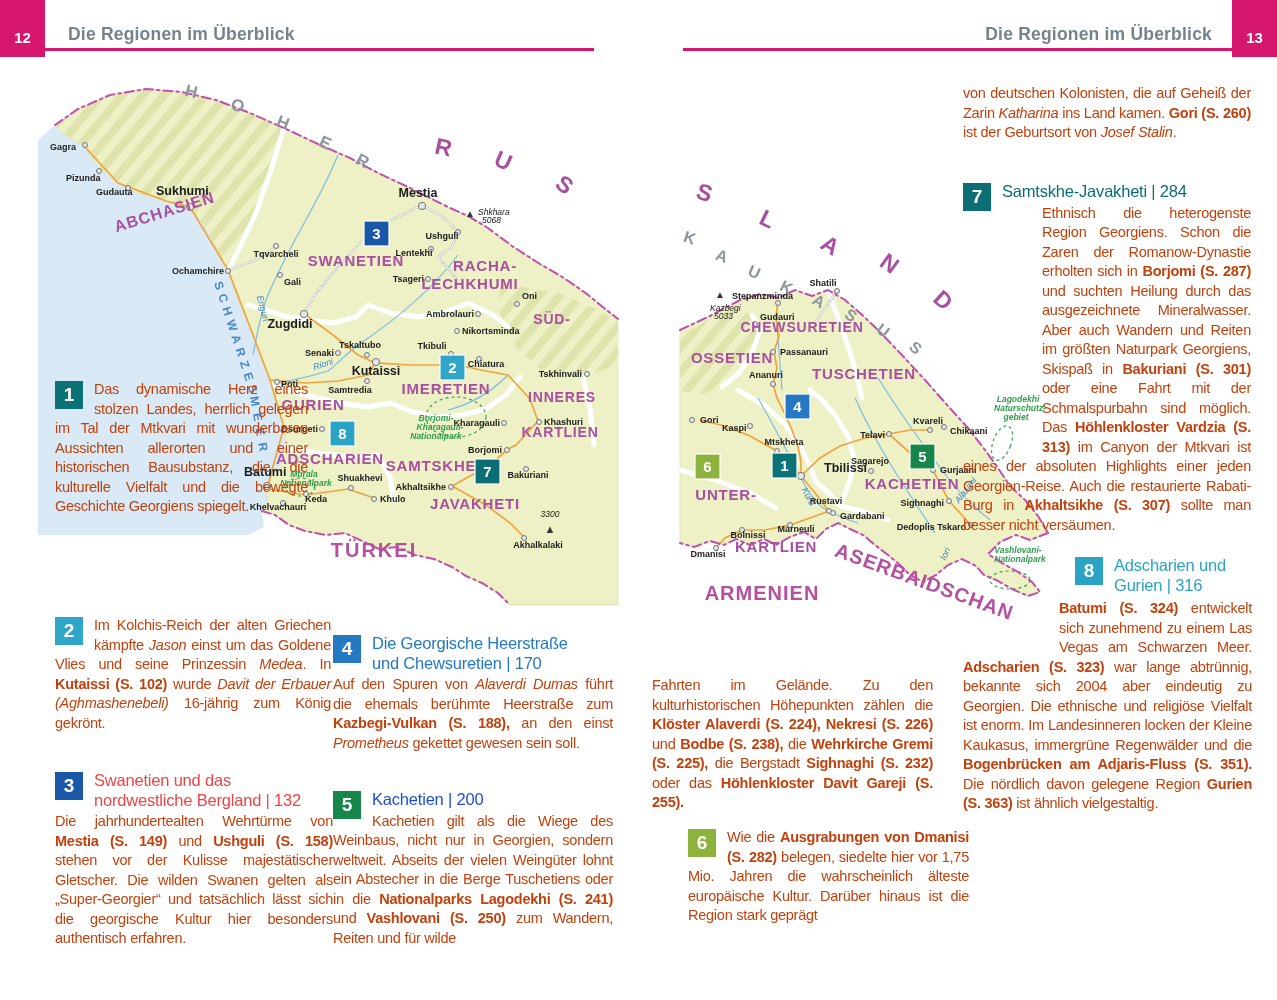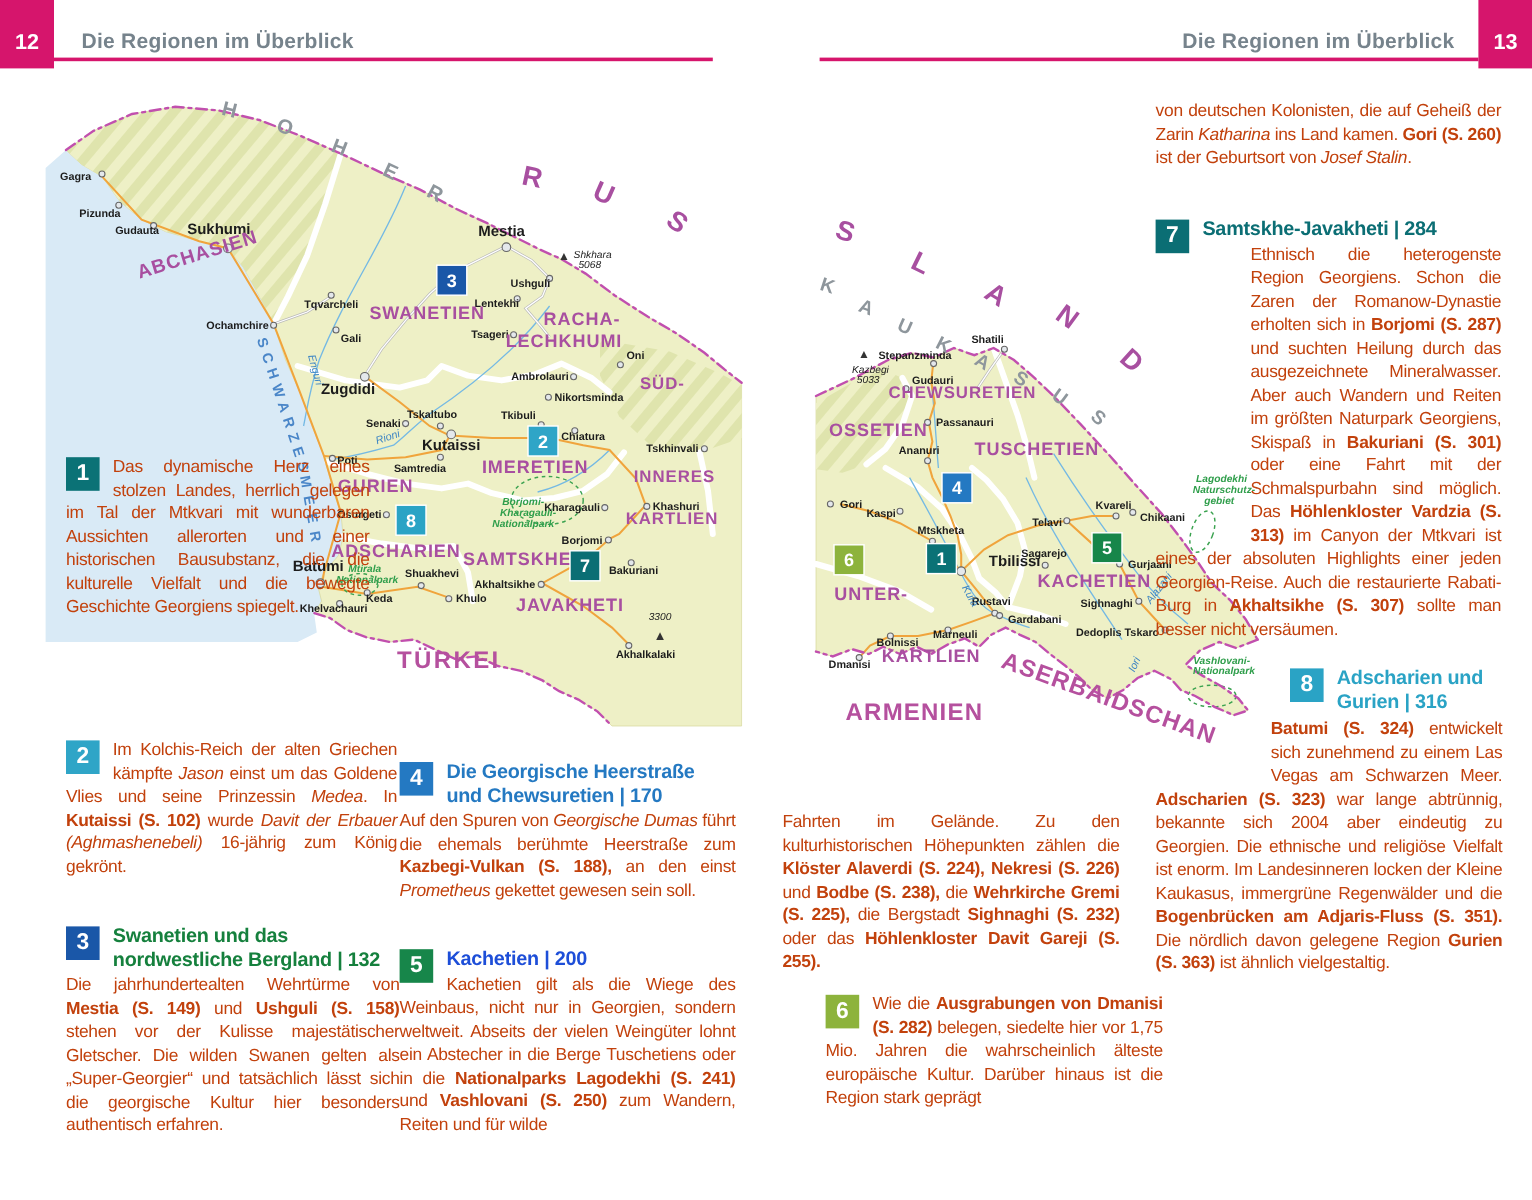--- a/index.html
+++ b/index.html
@@ -1,30 +1,30 @@
 <!DOCTYPE html>
 <html><head>
 <meta charset="utf-8">
 <style>
   html,body{margin:0;padding:0;background:#fff;}
   body{width:1277px;height:1000px;position:relative;overflow:hidden;
        font-family:"Liberation Sans",sans-serif;color:#111;}
   .abs{position:absolute;}
   .page-tab{width:45px;height:57px;background:#d6156c;color:#fff;font-weight:bold;
-        font-size:18px;display:flex;align-items:flex-end;justify-content:center;
+        font-size:15px;display:flex;align-items:flex-end;justify-content:center;
         padding-bottom:11px;box-sizing:border-box;z-index:3;}
   .hdr-title{top:24px;font-weight:bold;font-size:17.5px;color:#76838c;letter-spacing:.2px;z-index:3;}
   .hdr-rule{top:48px;height:2.5px;background:#d6156c;z-index:3;}
   svg.map{position:absolute;z-index:1;overflow:visible;}
   .block{position:absolute;z-index:2;}
   .numsq{float:left;width:28px;height:28px;margin:1px 11px 3px 0;color:#fff;
          font-weight:bold;font-size:19px;display:flex;align-items:center;justify-content:center;}
   .b8row{display:flex;margin-left:112px;margin-bottom:2px;}
   .b8row .numsq{float:none;flex:0 0 28px;}
-  .bhead{font-size:16.5px;line-height:19.5px;font-weight:bold;margin:0 0 2px 0;letter-spacing:-.2px;}
+  .bhead{font-size:16.5px;line-height:19.5px;font-weight:normal;margin:0 0 2px 0;letter-spacing:-.2px;}
   .bbody{font-size:14.5px;line-height:19.5px;text-align:justify;margin:0;color:#c2410c;
          letter-spacing:-.25px;}
   .bbody .rb{font-weight:bold;}
   .bbody .ri{font-style:italic;}
   .sp7{float:left;width:40px;height:185px;margin-top:58px;}
   .sp8a{float:left;width:96px;height:42px;}
   
   text{font-family:"Liberation Sans",sans-serif;}
   .city{font-size:9px;font-weight:bold;fill:#1c1c1c;}
   .city.big{font-size:12.5px;}
@@ -340,36 +340,36 @@
 </section>
 
 <section class="block" style="left:55px;top:616px;width:276px;">
   <div class="numsq" style="background: rgb(47, 165, 199);">2</div>
   <p class="bbody">
     <span><span>Im Kolchis-Reich der alten Griechen kämpfte </span><span class="ri">Jason</span><span> einst um das Goldene Vlies und seine Prinzessin </span><span class="ri">Medea</span><span>. In </span><span class="rb">Kutaissi (S. 102)</span><span> wurde </span><span class="ri">Davit der Erbauer (Aghmashenebeli)</span><span> 16-jährig zum König gekrönt.</span></span></p>
 </section>
 
 <section class="block" style="left:55px;top:771px;width:278px;">
   <div class="numsq" style="background: rgb(26, 87, 168);">3</div>
-  <h2 class="bhead" style="color: #15803d;">
+  <h2 class="bhead" style="color: #ef4444;">
     <span>Swanetien und das</span><br>
     <span>nordwestliche Bergland | 132</span>
   </h2>
   <p class="bbody">
     <span><span>Die jahrhundertealten Wehrtürme von </span><span class="rb">Mestia (S. 149)</span><span> und </span><span class="rb">Ushguli (S. 158)</span><span> stehen vor der Kulisse majestätischer Gletscher. Die wilden Swanen gelten als „Super-Georgier“ und tatsächlich lässt sich die georgische Kultur hier besonders authentisch erfahren.</span></span></p>
 </section>
 
 <section class="block" style="left:333px;top:634px;width:280px;">
   <div class="numsq" style="background: rgb(36, 121, 194);">4</div>
   <h2 class="bhead" style="color: rgb(36, 121, 194);">
     <span>Die Georgische Heerstraße</span><br>
     <span>und Chewsuretien | 170</span>
   </h2>
   <p class="bbody">
-    <span><span>Auf den Spuren von </span><span class="ri">Georgische Dumas</span><span> führt die ehemals berühmte Heerstraße zum </span><span class="rb">Kazbegi-Vulkan (S. 188),</span><span> an den einst </span><span class="ri">Prometheus</span><span> gekettet gewesen sein soll.</span></span></p>
+    <span><span>Auf den Spuren von </span><span class="ri">Alaverdi Dumas</span><span> führt die ehemals berühmte Heerstraße zum </span><span class="rb">Kazbegi-Vulkan (S. 188),</span><span> an den einst </span><span class="ri">Prometheus</span><span> gekettet gewesen sein soll.</span></span></p>
 </section>
 
 <section class="block" style="left:333px;top:790px;width:280px;">
   <div class="numsq" style="background: rgb(23, 134, 74);">5</div>
   <h2 class="bhead" style="color: #1d4ed8;">
     <span>Kachetien | 200</span>
   </h2>
   <p class="bbody">
     <span><span>Kachetien gilt als die Wiege des Weinbaus, nicht nur in Georgien, sondern weltweit. Abseits der vielen Weingüter lohnt ein Abstecher in die Berge Tuschetiens oder in die </span><span class="rb">Nationalparks Lagodekhi (S. 241)</span><span> und </span><span class="rb">Vashlovani (S. 250)</span><span> zum Wandern, Reiten und für wilde</span></span></p>
 </section>

